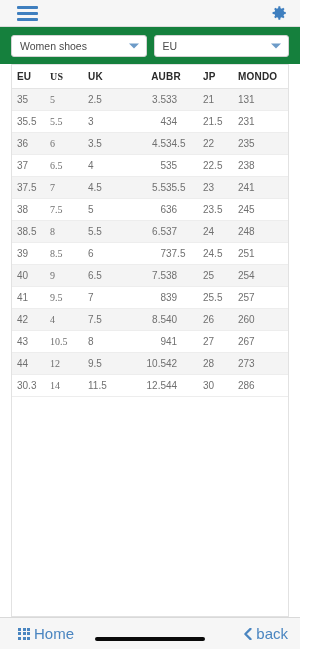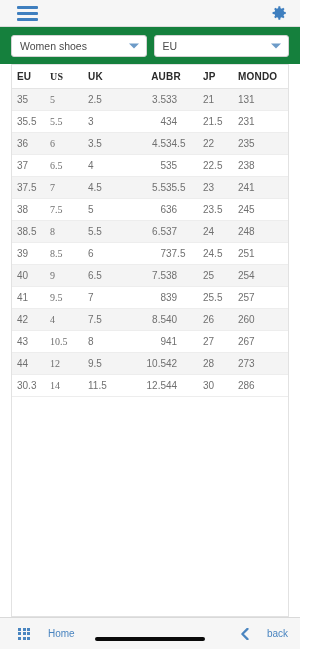--- a/index.html
+++ b/index.html
@@ -153,24 +153,24 @@
     display: flex;
     align-items: center;
     justify-content: space-between;
     padding: 0 12px 0 18px;
     position: relative;
   }
 
   .nav-btn {
     display: flex;
     align-items: center;
-    gap: 18px;
+    gap: 4px;
     cursor: pointer;
     color: #4a85c0;
-    font-size: 10px;
+    font-size: 15px;
     justify-content: center;
   }
 
   .grid-icon {
     display: grid;
     grid-template-columns: repeat(3, 3px);
     grid-template-rows: repeat(3, 3px);
     gap: 1.5px;
   }
   .grid-icon i {

